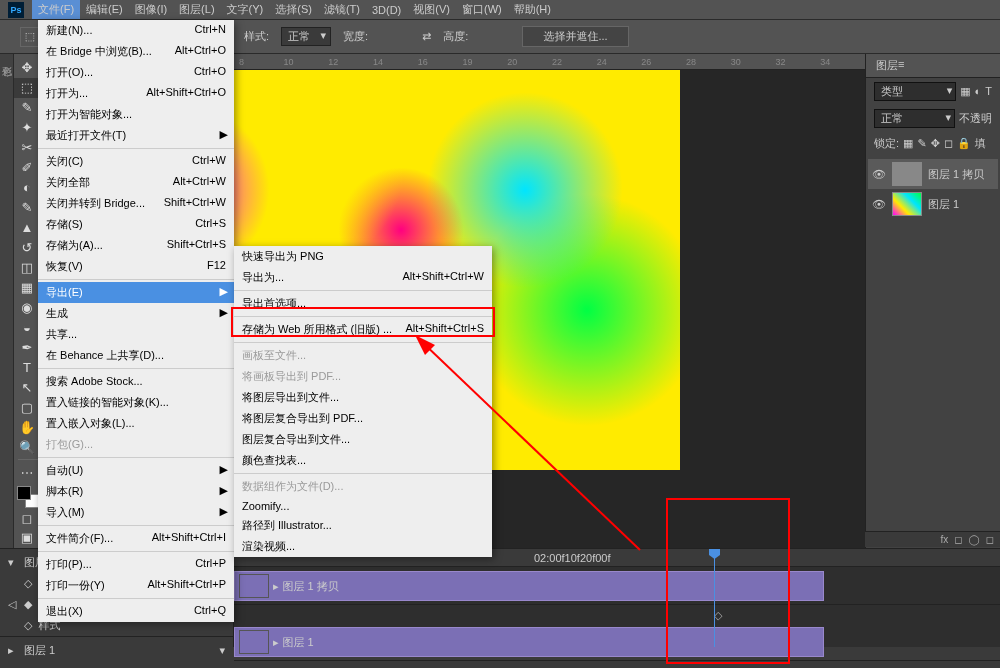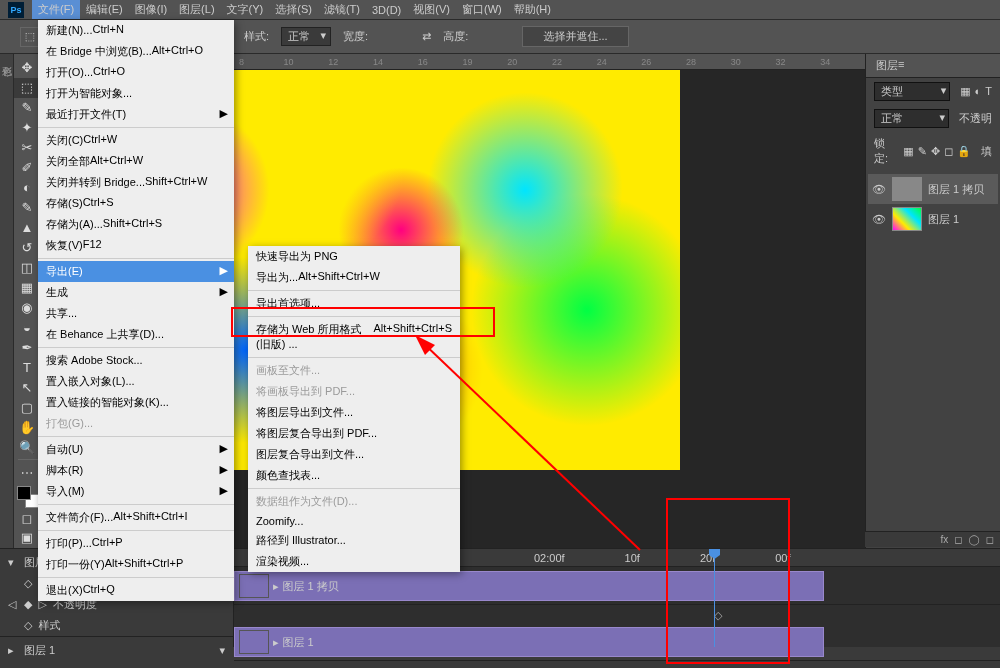--- a/index.html
+++ b/index.html
@@ -24,51 +24,51 @@
 .fg{position:absolute;width:14px;height:14px;background:#000;border:1px solid #888;left:3px;top:0;z-index:2}
 .bg{position:absolute;width:14px;height:14px;background:#fff;border:1px solid #888;left:11px;top:8px}
 .canvas-area{flex:1;background:#262626;position:relative;overflow:hidden}
 .ruler-h{height:16px;background:#535353;border-bottom:1px solid #222;display:flex;padding-left:16px;align-items:center;overflow:hidden}
 .ruler-h span{display:inline-block;width:56px;font-size:9px;color:#888}
 .ruler-v{position:absolute;left:0;top:16px;bottom:0;width:16px;background:#535353;border-right:1px solid #222}
 .canvas{position:absolute;left:16px;top:16px;width:620px;height:400px;background:#fff}
 .splat{width:100%;height:100%;background:radial-gradient(circle at 20% 30%,#ff00ff 0%,transparent 15%),radial-gradient(circle at 40% 25%,#ffeb00 0%,transparent 20%),radial-gradient(circle at 55% 40%,#ff0080 0%,transparent 15%),radial-gradient(circle at 75% 30%,#00e5ff 0%,transparent 18%),radial-gradient(circle at 85% 60%,#00ff44 0%,transparent 20%),radial-gradient(circle at 30% 70%,#0066ff 0%,transparent 18%),radial-gradient(circle at 55% 75%,#ff9900 0%,transparent 18%),radial-gradient(circle at 15% 55%,#cc00ff 0%,transparent 15%),#ffeb00}
 .right-panel{width:135px;background:#424242;border-left:1px solid #222}
 .panel-tab{background:#535353;padding:4px 10px;border-bottom:1px solid #222;font-size:11px;display:flex;}
-.panel-row{padding:4px 8px;display:flex;align-items:center;gap:10px;font-size:10px}
+.panel-row{padding:4px 8px;display:flex;align-items:center;gap:4px;font-size:10px}
 .panel-sel{background:#2e2e2e;border:1px solid #111;padding:1px 14px 1px 6px;position:relative;flex:1}
 .panel-sel:after{content:"▾";position:absolute;right:3px}
 .panel-icons{display:flex;gap:4px;font-size:10px}
 .layer-list{padding:4px 2px}
 .layer{display:flex;align-items:center;padding:3px 4px;gap:6px}
 .layer.sel{background:#5a5a5a}
 .eye{width:14px;font-size:11px}
 .thumb{width:30px;height:24px;border:1px solid #888}
 .thumb.splat-thumb{background:linear-gradient(45deg,#ff00ff,#ffeb00,#00e5ff,#00ff44)}
 .thumb.gray{background:#888}
 .panel-footer{position:absolute;bottom:121px;right:0;width:135px;background:#3a3a3a;padding:2px 6px;font-size:10px;display:flex;justify-content:flex-end;gap:6px;border-top:1px solid #222}
 .panel-footer span{font-size:10px;color:#aaa}
 .dropdown{position:absolute;background:#eee;box-shadow:2px 2px 8px rgba(0,0,0,.4);z-index:100;color:#000}
 .drop1{left:38px;top:20px;width:196px}
-.drop2{left:248px;top:246px;width:212px}
-.dd-item{padding:3px 8px;display:flex;justify-content:flex-start;cursor:pointer;font-size:11px;color:#000;position:relative}
+.drop2{left:234px;top:246px;width:258px}
+.dd-item{padding:3px 8px;display:flex;justify-content:space-between;cursor:pointer;font-size:11px;color:#000;position:relative}
 .dd-item.hl{background:#4a90e2;color:#fff}
 .dd-item.dis{color:#9a9a9a}
 .dd-item .arrow{position:absolute;right:6px}
 .dd-item span{color:inherit}
 .dd-sep{height:1px;background:#ccc;margin:2px 0}
 .red-box{position:absolute;border:2px solid #ff0000;pointer-events:none;z-index:200}
 .red-arrow{position:absolute;z-index:200;pointer-events:none}
 .timeline{position:absolute;bottom:0;left:0;right:0;height:120px;background:#3a3a3a;border-top:1px solid #222}
 .tl-body{display:flex;height:98px}
 .tl-left{width:234px;background:#3a3a3a;border-right:1px solid #222}
 .tl-row{padding:3px 8px;display:flex;align-items:center;gap:6px;font-size:10px}
 .tl-row .chev{width:10px}
 .tl-right{flex:1;position:relative;background:#2e2e2e}
-.tl-ruler{height:18px;background:#3a3a3a;display:flex;align-items:center;padding-left:10px;gap:60px;font-size:9px;color:#999;border-bottom:1px solid #222}
+.tl-ruler{height:18px;background:#3a3a3a;display:flex;align-items:center;padding-left:10px;font-size:9px;color:#999;border-bottom:1px solid #222}
 .tl-track{height:38px;position:relative;border-bottom:1px solid #222}
 .clip{position:absolute;height:30px;top:4px;background:#7b6fb5;border:1px solid #9988cc;display:flex;align-items:center;padding-left:4px;gap:4px;font-size:10px;color:#ddd}
 .clip-thumb{width:30px;height:24px;border:1px solid #555}
 .playhead{position:absolute;top:0;bottom:0;width:1px;background:#4a90e2;z-index:5}
 .playhead:before{content:"";position:absolute;top:0;left:-5px;width:11px;height:10px;background:#4a90e2;clip-path:polygon(0 0,100% 0,100% 60%,50% 100%,0 60%)}
 </style>
 </head>
 <body>
 
 <div class="menubar">
@@ -278,20 +278,24 @@
     </div>
     <div class="dd-item">
       <span>在 Bridge 中浏览(B)...</span>
       <span>Alt+Ctrl+O</span>
     </div>
     <div class="dd-item">
       <span>打开(O)...</span>
       <span>Ctrl+O</span>
     </div>
     <div class="dd-item">
+      <span>打开为...</span>
+      <span>Alt+Shift+Ctrl+O</span>
+    </div>
+    <div class="dd-item">
       <span>打开为智能对象...</span>
     </div>
     <div class="dd-item">
       <span>最近打开文件(T)</span>
       <span class="arrow">▶</span>
     </div>
     <div class="dd-sep"></div>
     <div class="dd-item">
       <span>关闭(C)</span>
       <span>Ctrl+W</span>
@@ -329,24 +333,24 @@
       <span>共享...</span>
     </div>
     <div class="dd-item">
       <span>在 Behance 上共享(D)...</span>
     </div>
     <div class="dd-sep"></div>
     <div class="dd-item">
       <span>搜索 Adobe Stock...</span>
     </div>
     <div class="dd-item">
+      <span>置入链接的智能对象(K)...</span>
+    </div>
+    <div class="dd-item">
       <span>置入嵌入对象(L)...</span>
-    </div>
-    <div class="dd-item">
-      <span>置入链接的智能对象(K)...</span>
     </div>
     <div class="dd-item dis">
       <span>打包(G)...</span>
     </div>
     <div class="dd-sep"></div>
     <div class="dd-item">
       <span>自动(U)</span>
       <span class="arrow">▶</span>
     </div>
     <div class="dd-item">

